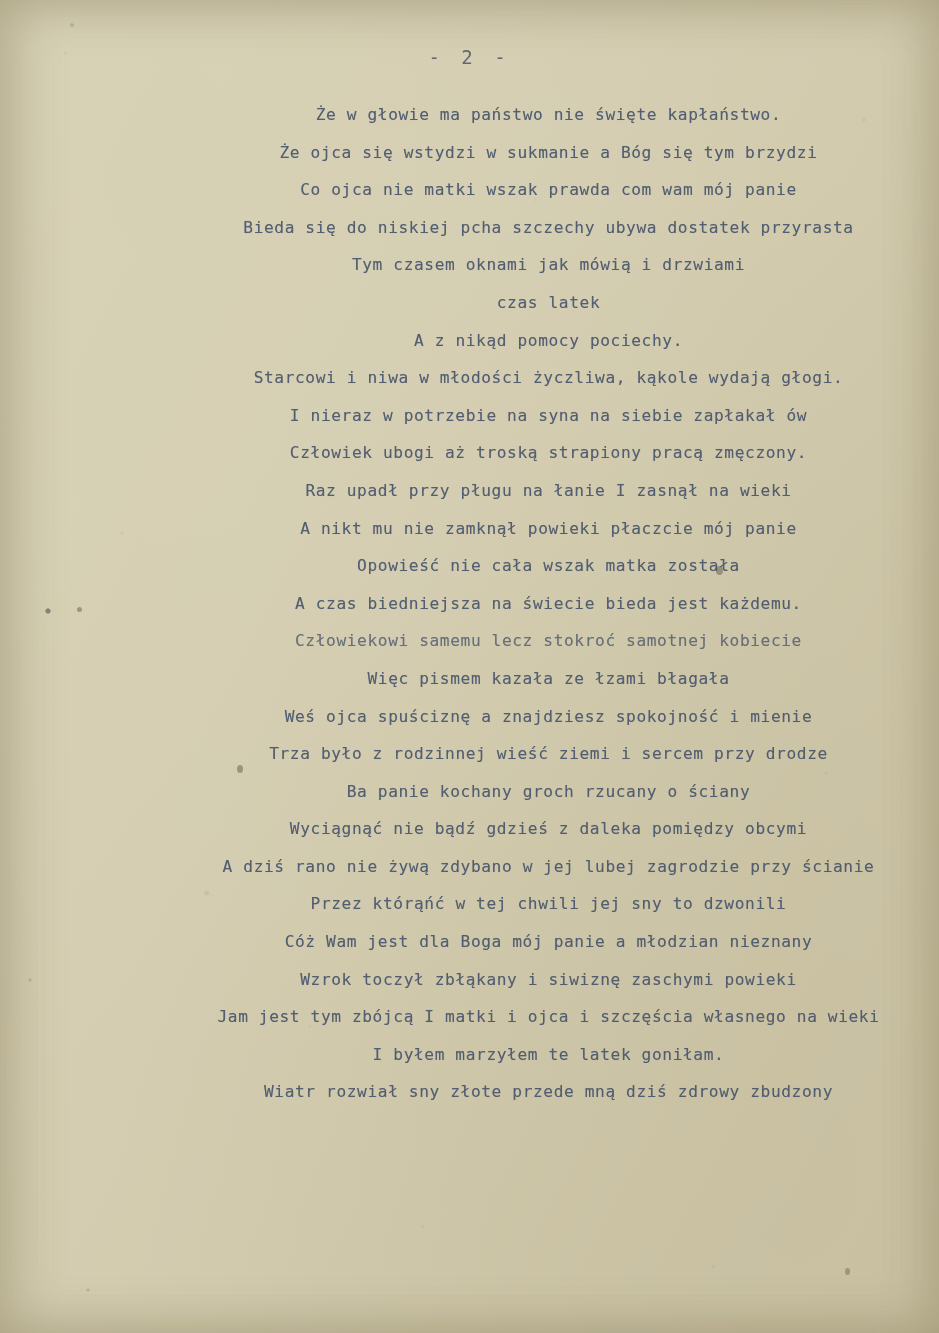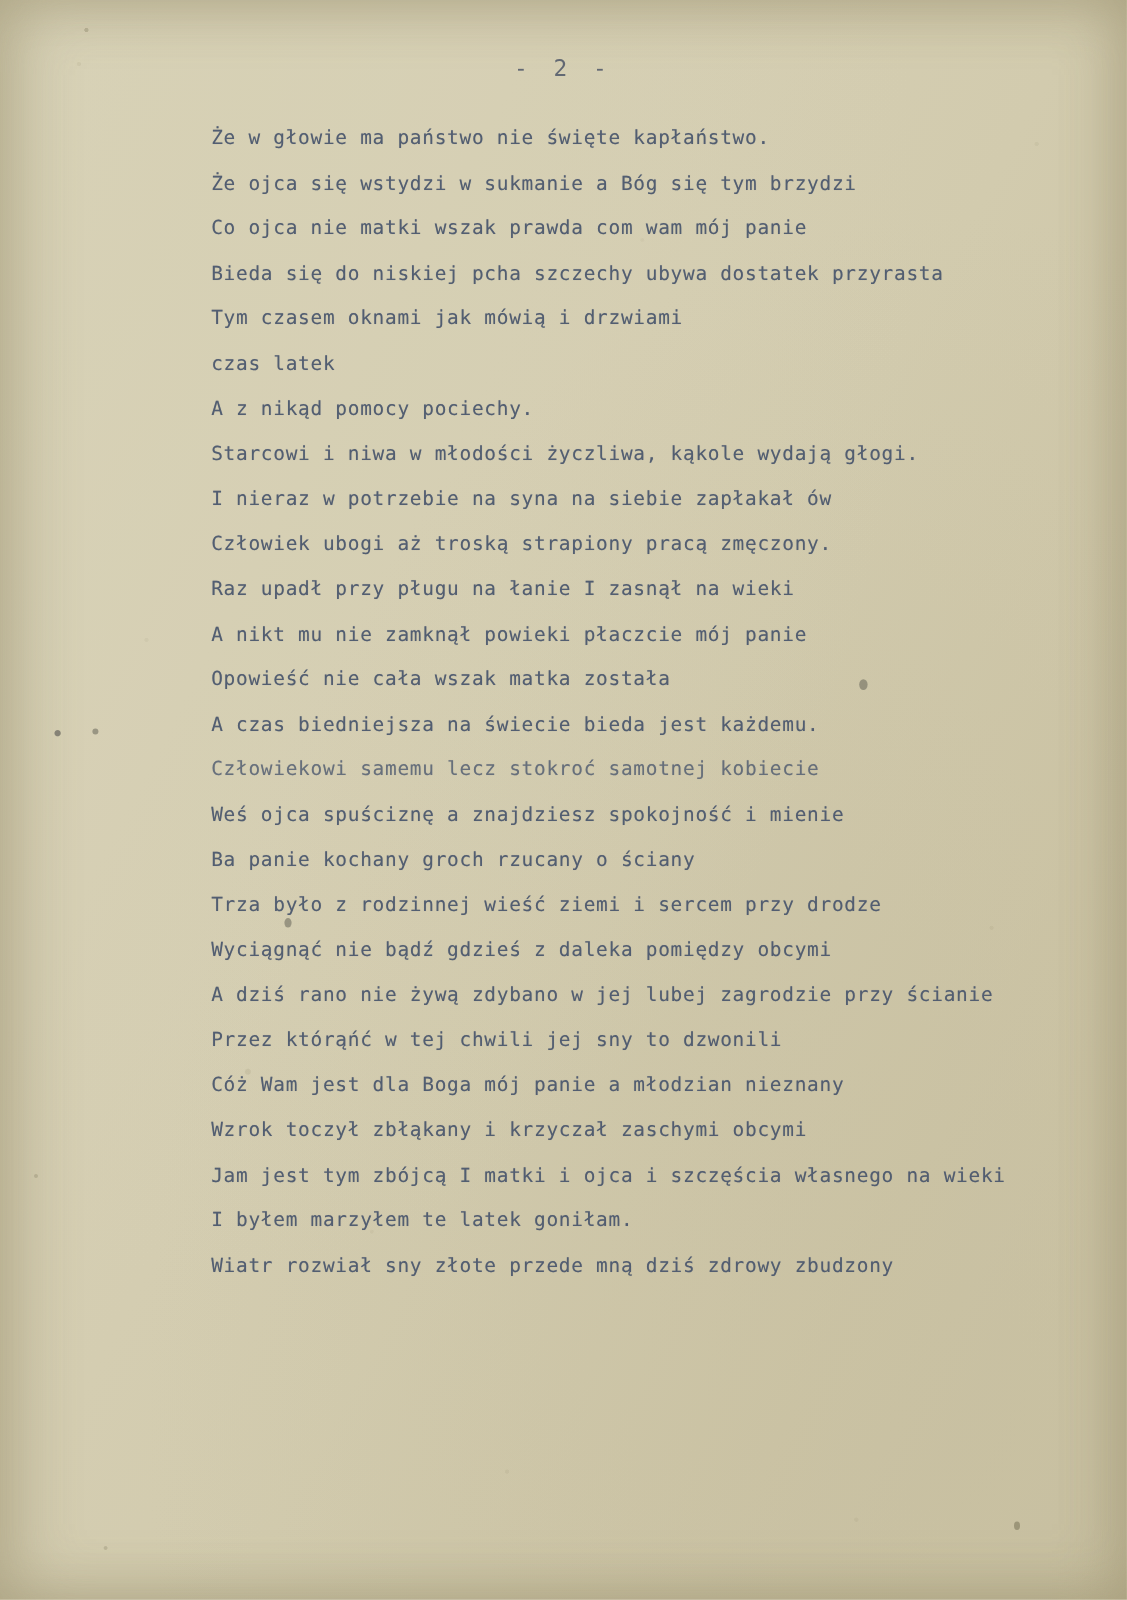--- a/index.html
+++ b/index.html
@@ -69,20 +69,21 @@
     font-size: 19px;
     letter-spacing: 5px;
     color: #4a5366;
     opacity: .82;
   }
   .body-text {
     position: absolute;
     top: 96px;
     left: 176px;
     right: 18px;
+    text-align: center;
   }
   .line {
     font-size: 16.2px;
     line-height: 37.6px;
     letter-spacing: 0.6px;
     color: #49566d;
     white-space: pre;
     opacity: .93;
     text-shadow: 0 0 0.7px rgba(60,70,95,0.35);
   }
@@ -119,28 +120,29 @@
     <div class="line">A z nikąd pomocy pociechy.</div>
     <div class="line blank"></div>
     <div class="line">Starcowi i niwa w młodości życzliwa, kąkole wydają głogi.</div>
     <div class="line">I nieraz w potrzebie na syna na siebie zapłakał ów</div>
     <div class="line">Człowiek ubogi aż troską strapiony pracą zmęczony.</div>
     <div class="line">Raz upadł przy pługu na łanie I zasnął na wieki</div>
     <div class="line">A nikt mu nie zamknął powieki płaczcie mój panie</div>
     <div class="line">Opowieść nie cała wszak matka została</div>
     <div class="line">A czas biedniejsza na świecie bieda jest każdemu.</div>
     <div class="line faint">Człowiekowi samemu lecz stokroć samotnej kobiecie</div>
+    <div class="line">Więc pismem kazała ze łzami błagała</div>
     <div class="line">Weś ojca spuściznę a znajdziesz spokojność i mienie</div>
+    <div class="line">Trza było z rodzinnej wieść ziemi i sercem przy drodze</div>
     <div class="line">Ba panie kochany groch rzucany o ściany</div>
-    <div class="line">Trza było z rodzinnej wieść ziemi i sercem przy drodze</div>
     <div class="line">Wyciągnąć nie bądź gdzieś z daleka pomiędzy obcymi</div>
     <div class="line">A dziś rano nie żywą zdybano w jej lubej zagrodzie przy ścianie</div>
     <div class="line">Przez którąńć w tej chwili jej sny to dzwonili</div>
     <div class="line">Cóż Wam jest dla Boga mój panie a młodzian nieznany</div>
-    <div class="line">Wzrok toczył zbłąkany i krzyczał zaschymi obcymi</div>
+    <div class="line">Wzrok toczył zbłąkany i siwiznę zaschymi powieki</div>
     <div class="line">Jam jest tym zbójcą I matki i ojca i szczęścia własnego na wieki</div>
     <div class="line">I byłem marzyłem te latek goniłam.</div>
     <div class="line">Wiatr rozwiał sny złote przede mną dziś zdrowy zbudzony</div>
   </div>
 
   <div class="smudge" style="left:716px; top:566px; width:7px; height:9px;"></div>
   <div class="smudge" style="left:237px; top:765px; width:6px; height:8px;"></div>
   <div class="smudge" style="left:77px; top:607px; width:5px; height:5px;"></div>
   <div class="smudge" style="left:845px; top:1268px; width:5px; height:7px; background:rgba(90,85,60,0.4);"></div>
 

